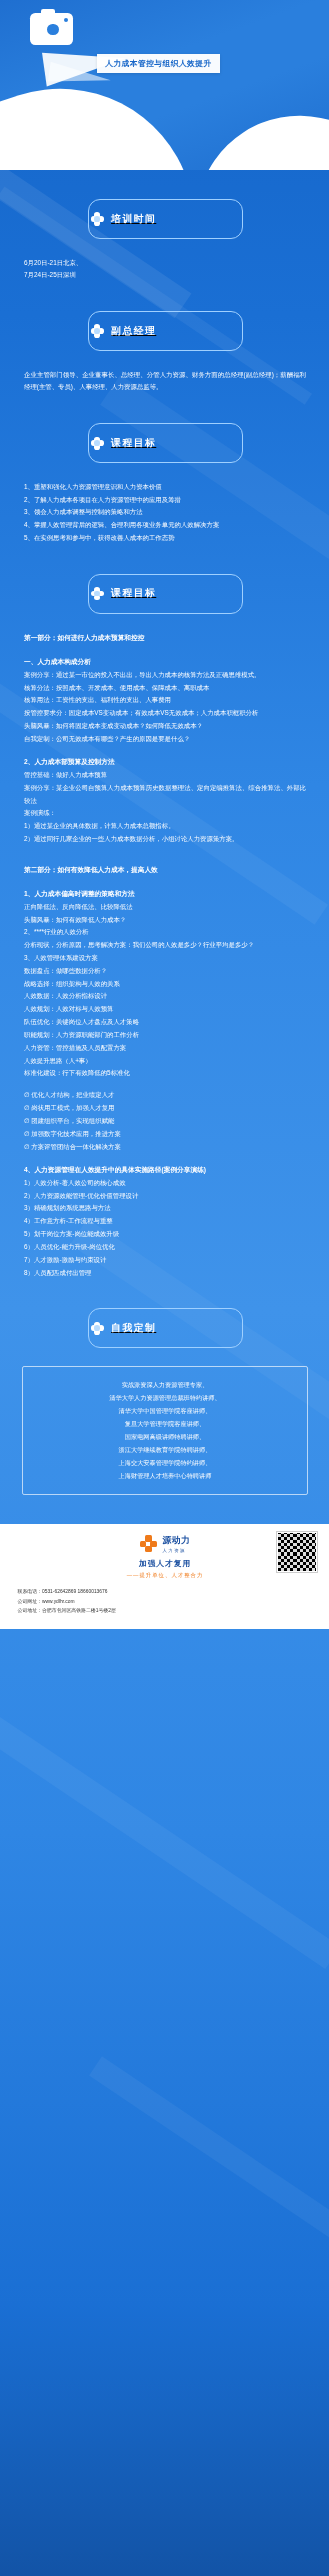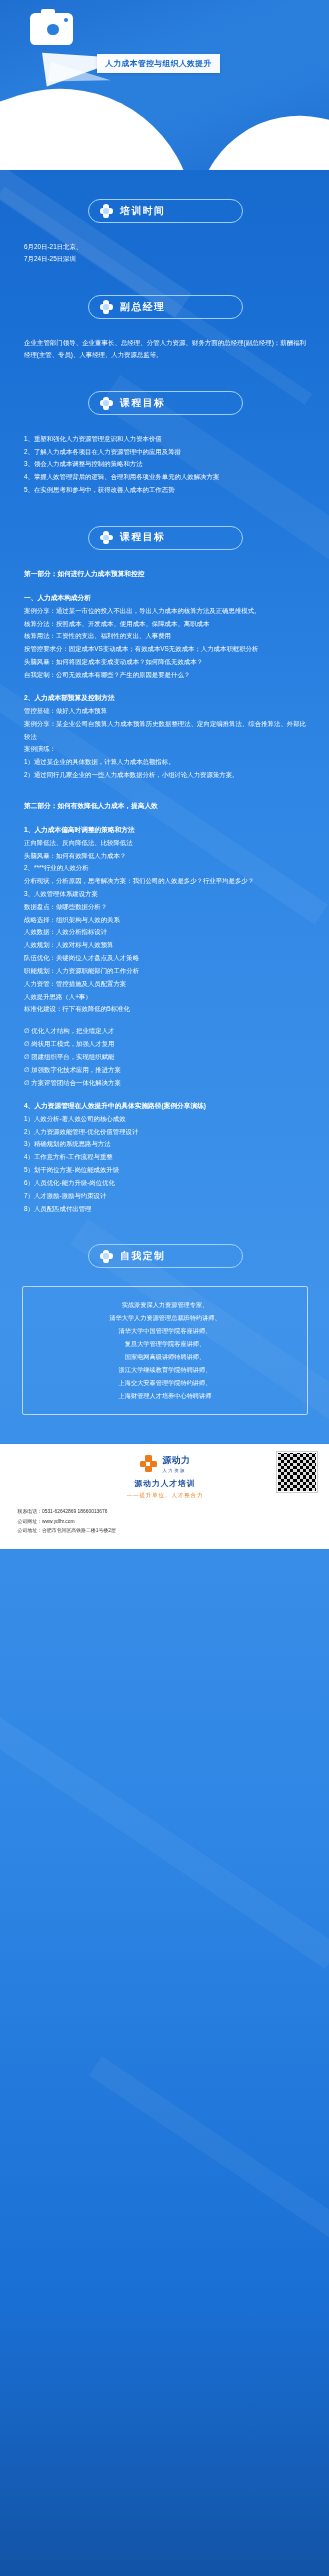--- a/index.html
+++ b/index.html
@@ -115,27 +115,28 @@
     color: #1565c8;
     letter-spacing: 0.5px;
     white-space: nowrap;
   }
 
   
   .sec-head {
     position: relative;
     margin: 0 auto;
     width: 155px;
-    height: 24px;
+    height: 40px;
     border: 1px solid #9fd0ff;
     border-radius: 12px;
     display: flex;
     align-items: center;
-    padding-left: 11px;
+    padding-left: 2px;
     background: transparent;
+    text-decoration: underline;
   }
   .flower {
     width: 13.4px; height: 13.4px;
     position: relative;
     flex: 0 0 auto;
     margin-right: 7.2px;
   }
   .flower i {
     position: absolute;
     width: 5.7px; height: 5.7px;
@@ -439,21 +440,21 @@
         <span></span>
           <span></span>
           <span></span>
           <span></span>
       </div>
       <div>
         <div class="logo-text-cn">源动力</div>
         <div class="logo-text-sub">人力资源</div>
       </div>
     </div>
-    <div class="footer-slogan">源动力人才培训</div>
+    <div class="footer-slogan">加强人才复用</div>
     <div class="footer-subslogan">——提升单位、人才整合力</div>
     <div class="footer-contact">
       <div>联系电话：0531-62642869  18660013676</div>
       <div>公司网址：www.ydlhr.com</div>
       <div>公司地址：合肥市包河区高铁路二楼1号楼2层</div>
     </div>
   </div>
 
 </div>
 

